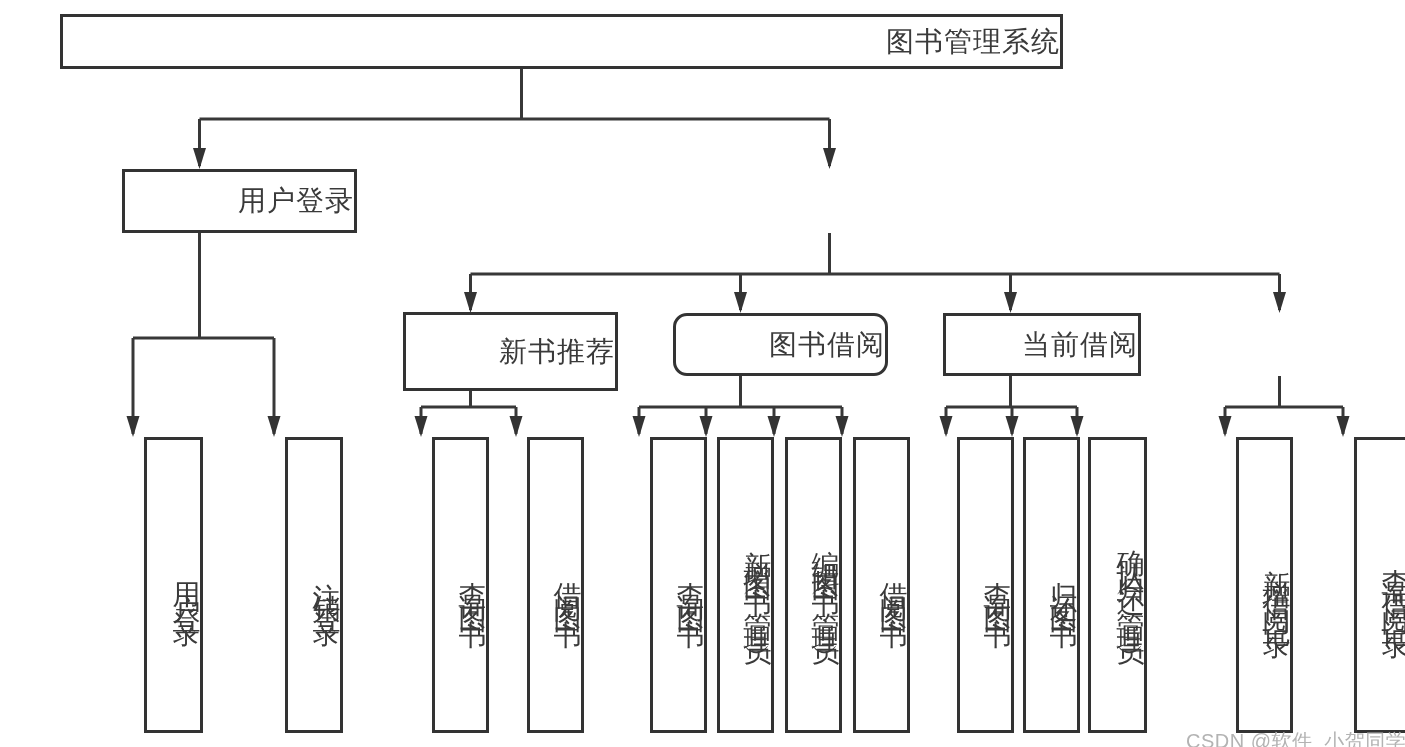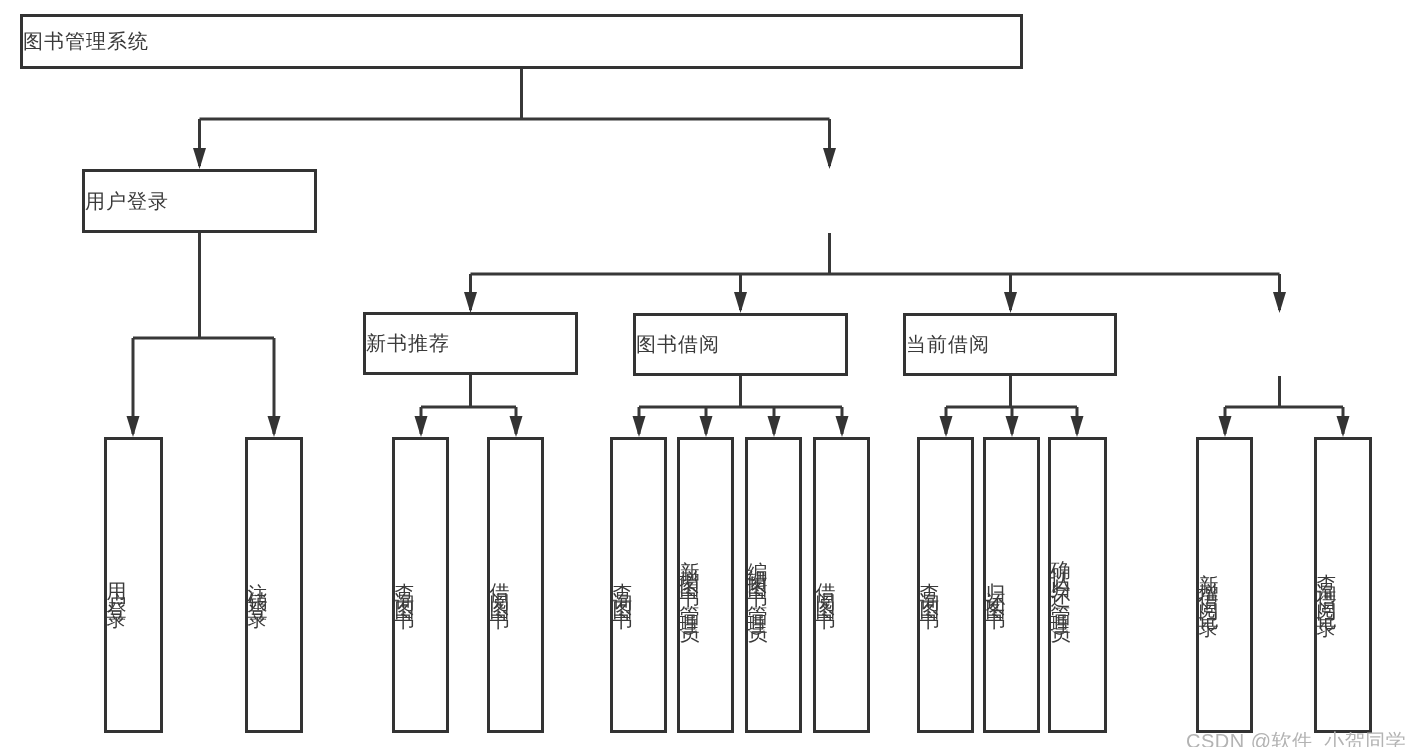--- a/index.html
+++ b/index.html
@@ -11,26 +11,27 @@
     overflow:hidden;
   }
   svg.wires{position:absolute;left:0;top:0;width:1405px;height:747px;}
   svg.wires path{stroke:#383838;stroke-width:3;fill:none;}
   svg.wires polygon{fill:#333333;stroke:none;}
   .node{
     position:absolute;
     box-sizing:border-box;
     background:#ffffff;
     border:3px solid #333333;
-    display:flex;align-items:center;justify-content:flex-start;
+    display:flex;align-items:center;justify-content:flex-end;
     color:#3a3a3a;
-    font-size:20px;
+    font-size:28px;
     letter-spacing:1px;
     z-index:2;
     text-align:center;
+    margin-left:40px;
   }
   .node.vert span{
     writing-mode:vertical-rl;
     text-orientation:mixed;
     letter-spacing:0.45em;
     line-height:1;
     white-space:nowrap;
   }
   .watermark{
     position:absolute;
@@ -125,27 +126,27 @@
   </svg>
 
   <div class="node" style="left:20px;top:14px;width:1003px;height:55px;">
     <span>图书管理系统</span>
   </div>
 
   <div class="node" style="left:82px;top:169px;width:235px;height:64px;">
     <span>用户登录</span>
   </div>
 
-  <div class="node" style="left:363px;top:312px;width:215px;height:63px;">
+  <div class="node" style="left:363px;top:312px;width:215px;height:79px;">
     <span>新书推荐</span>
   </div>
-  <div class="node" style="left:633px;top:313px;width:215px;height:63px;">
+  <div class="node" style="left:633px;top:313px;width:215px;height:63px;border-radius:14px;">
     <span>图书借阅</span>
   </div>
-  <div class="node" style="left:903px;top:313px;width:214px;height:63px;">
+  <div class="node" style="left:903px;top:313px;width:198px;height:63px;">
     <span>当前借阅</span>
   </div>
 
   <div class="node vert" style="left:104px;top:437px;width:59px;height:296px;">
     <span>用户登录</span>
   </div>
   <div class="node vert" style="left:245px;top:437px;width:58px;height:296px;">
     <span>注销登录</span>
   </div>
 

